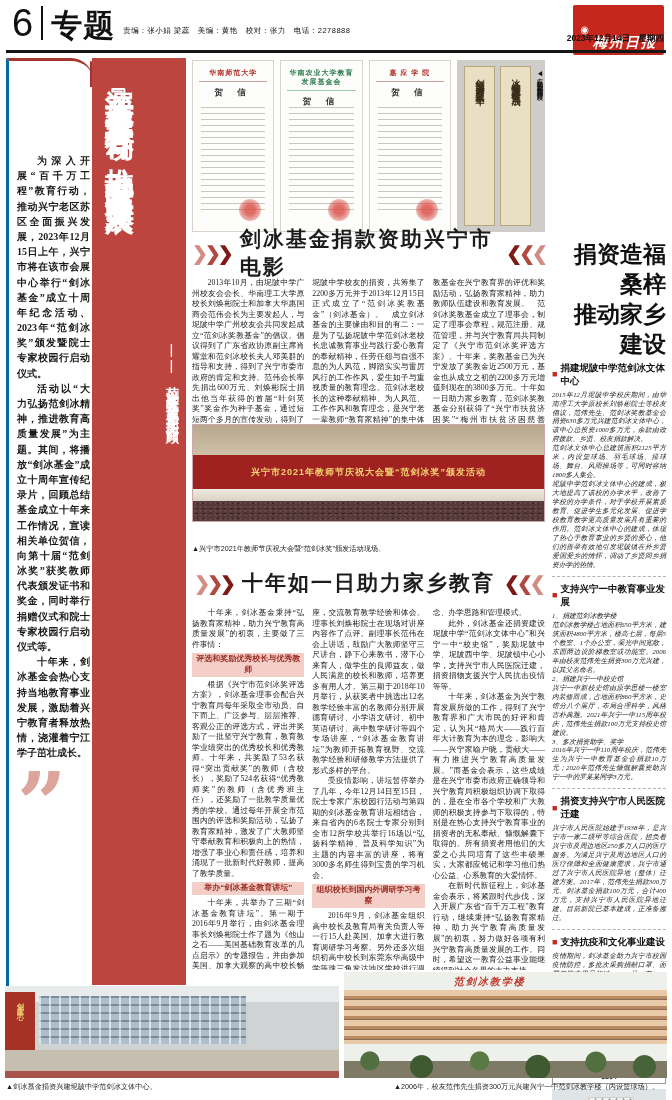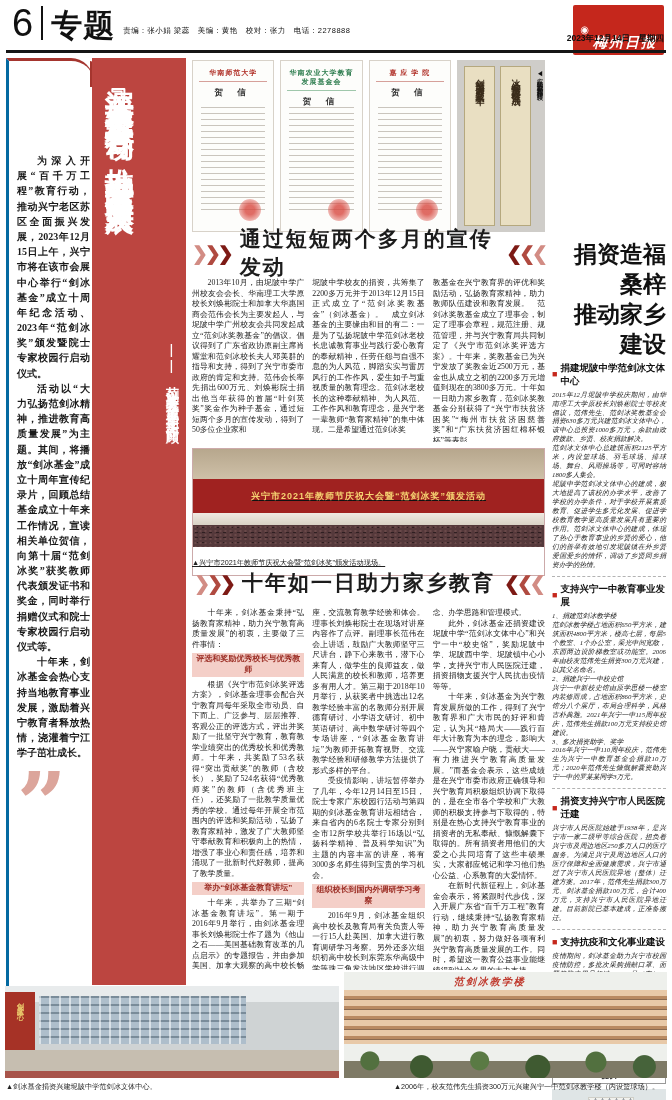--- a/index.html
+++ b/index.html
@@ -64,29 +64,29 @@
   
   .cols3{left:192px;width:353px;display:grid;grid-template-columns:1fr 1fr 1fr;gap:8px;}
   .coltext{font-family:"Liberation Serif",serif;font-size:7.8px;line-height:1.35;text-align:justify;
            color:#222;overflow:hidden;}
   .coltext p{margin:0;}
   .coltext p.ind{text-indent:2em;}
   .subhead{display:block;background:#f4cfc8;color:#9c2f26;font-weight:700;font-size:8px;
            padding:1px 4px;margin:3px 0;text-align:center;font-family:"Liberation Sans",sans-serif;}
 
   
-  .main-photo{left:192px;top:448px;width:353px;height:128px;overflow:hidden;border:1px solid #caa;box-sizing:border-box;text-decoration:underline;}
+  .main-photo{left:192px;top:424px;width:353px;height:98px;overflow:hidden;border:1px solid #caa;box-sizing:border-box;}
   .mp-ceiling{height:30px;background:linear-gradient(#b7a78d,#cec0a8);}
   .mp-wall{height:34px;background:#a02220;display:flex;align-items:center;justify-content:center;}
   .mp-banner-text{color:#f5d271;font-size:9px;font-weight:700;letter-spacing:1px;}
   .mp-stage{height:12px;background:linear-gradient(#efeae2,#d9d2c5);}
   .mp-aud{height:22px;background-color:#55393b;
     background-image:radial-gradient(#6b4a4a 1px,transparent 1.4px),radial-gradient(#2f1f21 1px,transparent 1.4px);
     background-size:5px 4px,7px 5px;}
-  .mp-cap{left:192px;top:558px;width:353px;font-size:7.3px;color:#333;text-decoration:underline;}
+  .mp-cap{left:192px;top:544px;width:353px;font-size:7.3px;color:#333;}
 
   
   .sidebar{left:552px;top:240px;width:114px;}
   .sb-title{font-size:23px;font-weight:900;text-align:right;line-height:1.3;color:#111;}
   .sb-head{display:flex;align-items:center;gap:3px;font-size:9.5px;font-weight:800;color:#111;margin-top:2px;}
   .redsq{color:#c5271c;font-size:9px;line-height:1;}
   .sb-body{font-family:"Liberation Serif",serif;font-style:italic;font-size:6.8px;line-height:1.32;
            text-align:justify;color:#222;margin-top:3px;white-space:pre-line;}
   .sb-div{border-top:1px dashed #b3b3b3;margin:6px 0;}
   .sb-note{border:1px solid #999;padding:2px 3px;margin-top:7px;font-size:7.6px;font-weight:700;text-align:center;
@@ -185,21 +185,21 @@
       <div class="scroll-cap">◀广东楹联学会副秘书长郑伟林赠送贺联</div>
     </div>
   </div>
 
   <div class="abs headline" style="top:236px;">
     <div class="chev">
         <span class="c1">❯</span>
         <span class="c2">❯</span>
         <span class="c3">❯</span>
       </div>
-    <div class="head-text">通过短短两个多月的宣传发动</div>
+    <div class="head-text">剑冰基金捐款资助兴宁市电影</div>
     <div class="chev">
         <span class="c3">❮</span>
         <span class="c2">❮</span>
         <span class="c1">❮</span>
       </div>
   </div>
 
   <div class="abs cols3" style="top:278px;height:164px;">
     <div class="coltext">
         <p class="ind">2013年10月，由坭陂中学广州校友会会长、华南理工大学原校长刘焕彬院士和加拿大华惠国商会范伟会长为主要发起人，与坭陂中学广州校友会共同发起成立“范剑冰奖教基金”的倡议。倡议得到了广东省政协原副主席肖耀堂和范剑冰校长夫人邓美群的指导和支持，得到了兴宁市委市政府的肯定和支持。范伟会长率先捐出600万元、刘焕彬院士捐出他当年获得的首届“叶剑英奖”奖金作为种子基金，通过短短两个多月的宣传发动，得到了50多位企业家和</p>

